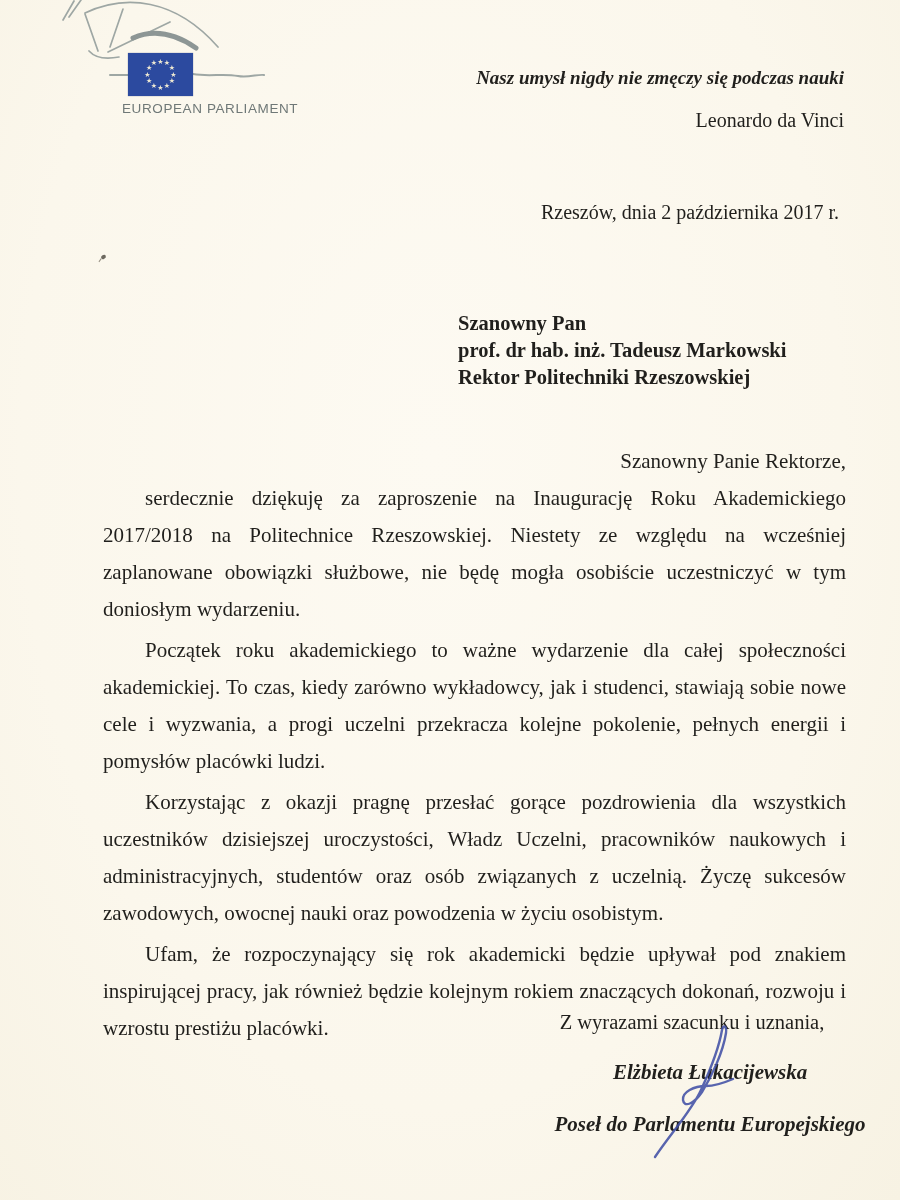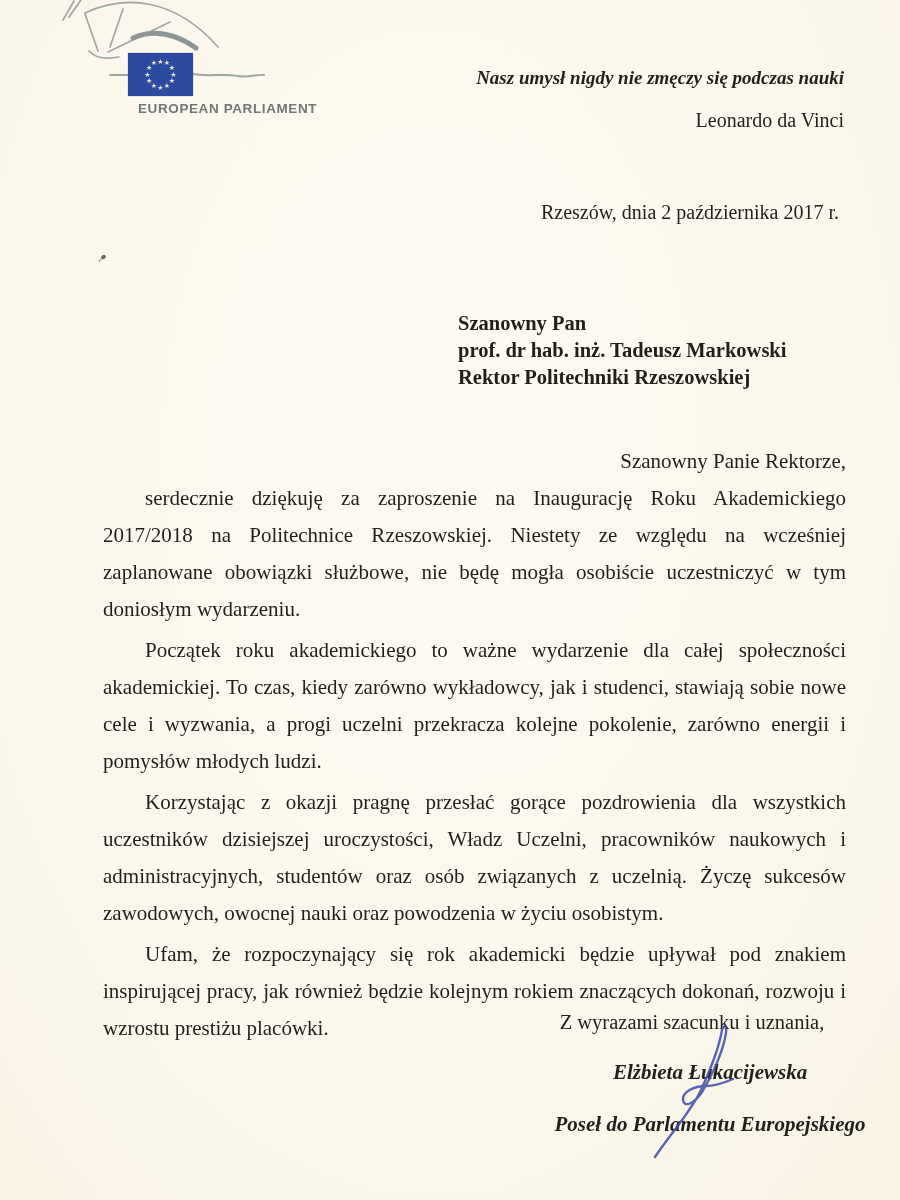--- a/index.html
+++ b/index.html
@@ -20,23 +20,23 @@
     position: absolute; left: 68px; top: 53px; width: 65px; height: 43px;
     background: #2c4a9f;
     box-shadow: 0 0 1px rgba(30,50,110,.6);
   }
   .eu-flag .star {
     position: absolute; font-size: 7px; line-height: 7px; color: #efe9d2;
     transform: translate(-50%, -50%);
     font-family: "DejaVu Sans", sans-serif;
   }
   .logo-label {
-    position: absolute; left: 78px; top: 101px;
+    position: absolute; left: 62px; top: 101px;
     font-family: "Liberation Sans", "DejaVu Sans", sans-serif;
-    font-size: 13.5px; letter-spacing: 0.6px; color: #6f7877; white-space: nowrap; font-weight: bold;
+    font-size: 13.5px; letter-spacing: 0.6px; color: #6f7877; white-space: nowrap;
   }
 
   
   .quote-block { position: absolute; right: 56px; top: 67px; text-align: right; }
   .quote-text { font-size: 19px; font-weight: 700; font-style: italic; white-space: nowrap; }
   .quote-author { margin-top: 20px; font-size: 20px; }
 
   .dateline { position: absolute; right: 61px; top: 201px; font-size: 20px; white-space: nowrap; }
 
   .scan-speck {
@@ -113,21 +113,21 @@
 
   <div class="recipient">
     <div>Szanowny Pan</div>
     <div>prof. dr hab. inż. Tadeusz Markowski</div>
     <div>Rektor Politechniki Rzeszowskiej</div>
   </div>
 
   <div class="letter-body">
     <div class="salutation">Szanowny Panie Rektorze,</div>
     <p class="letter-paragraph">serdecznie dziękuję za zaproszenie na Inaugurację Roku Akademickiego 2017/2018 na Politechnice Rzeszowskiej. Niestety ze względu na wcześniej zaplanowane obowiązki służbowe, nie będę mogła osobiście uczestniczyć w tym doniosłym wydarzeniu.</p>
-    <p class="letter-paragraph">Początek roku akademickiego to ważne wydarzenie dla całej społeczności akademickiej. To czas, kiedy zarówno wykładowcy, jak i studenci, stawiają sobie nowe cele i wyzwania, a progi uczelni przekracza kolejne pokolenie, zarówno energii i pomysłów młodych ludzi.</p>
+    <p class="letter-paragraph">Początek roku akademickiego to ważne wydarzenie dla całej społeczności akademickiej. To czas, kiedy zarówno wykładowcy, jak i studenci, stawiają sobie nowe cele i wyzwania, a progi uczelni przekracza kolejne pokolenie, pełnych energii i pomysłów placówki ludzi.</p>
     <p class="letter-paragraph">Korzystając z okazji pragnę przesłać gorące pozdrowienia dla wszystkich uczestników dzisiejszej uroczystości, Władz Uczelni, pracowników naukowych i administracyjnych, studentów oraz osób związanych z uczelnią. Życzę sukcesów zawodowych, owocnej nauki oraz powodzenia w życiu osobistym.</p>
     <p class="letter-paragraph">Ufam, że rozpoczynający się rok akademicki będzie upływał pod znakiem inspirującej pracy, jak również będzie kolejnym rokiem znaczących dokonań, rozwoju i wzrostu prestiżu placówki.</p>
   </div>
 
   <div class="closing">
     <div class="valediction">Z wyrazami szacunku i uznania,</div>
     <div class="signer-name">Elżbieta Łukacijewska</div>
     <div class="signer-title">Poseł do Parlamentu Europejskiego</div>
   </div>
 

